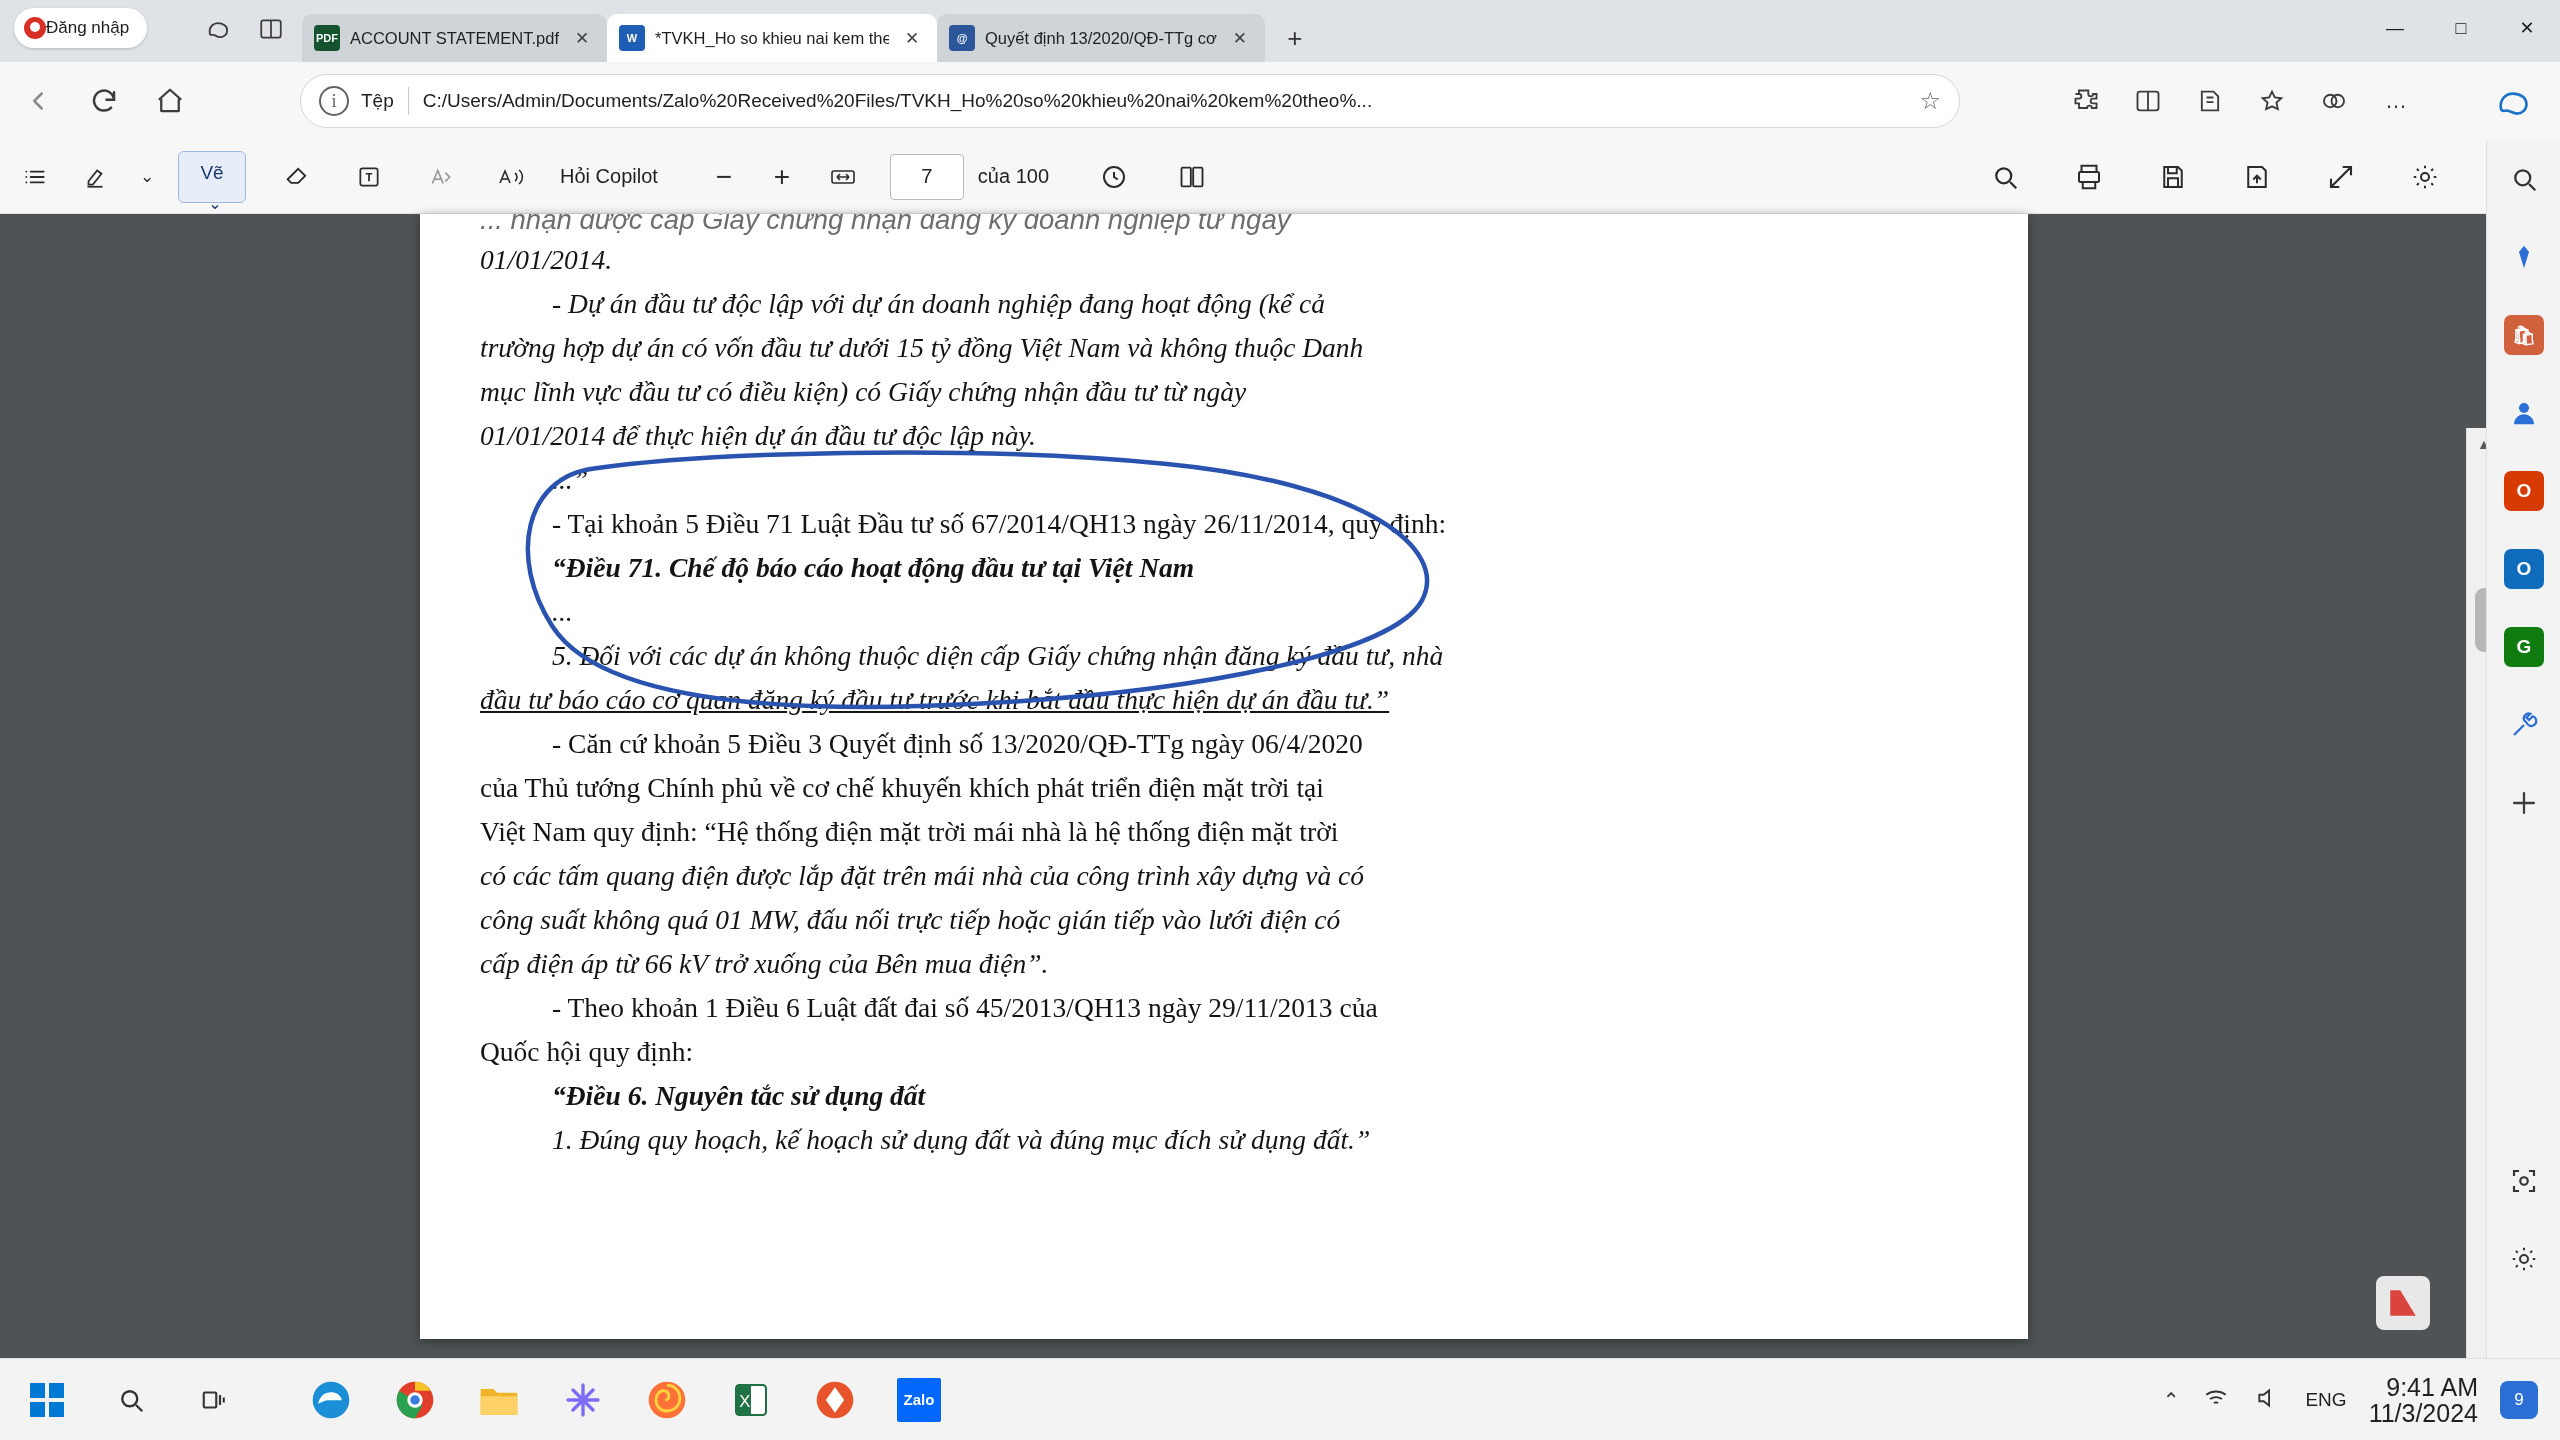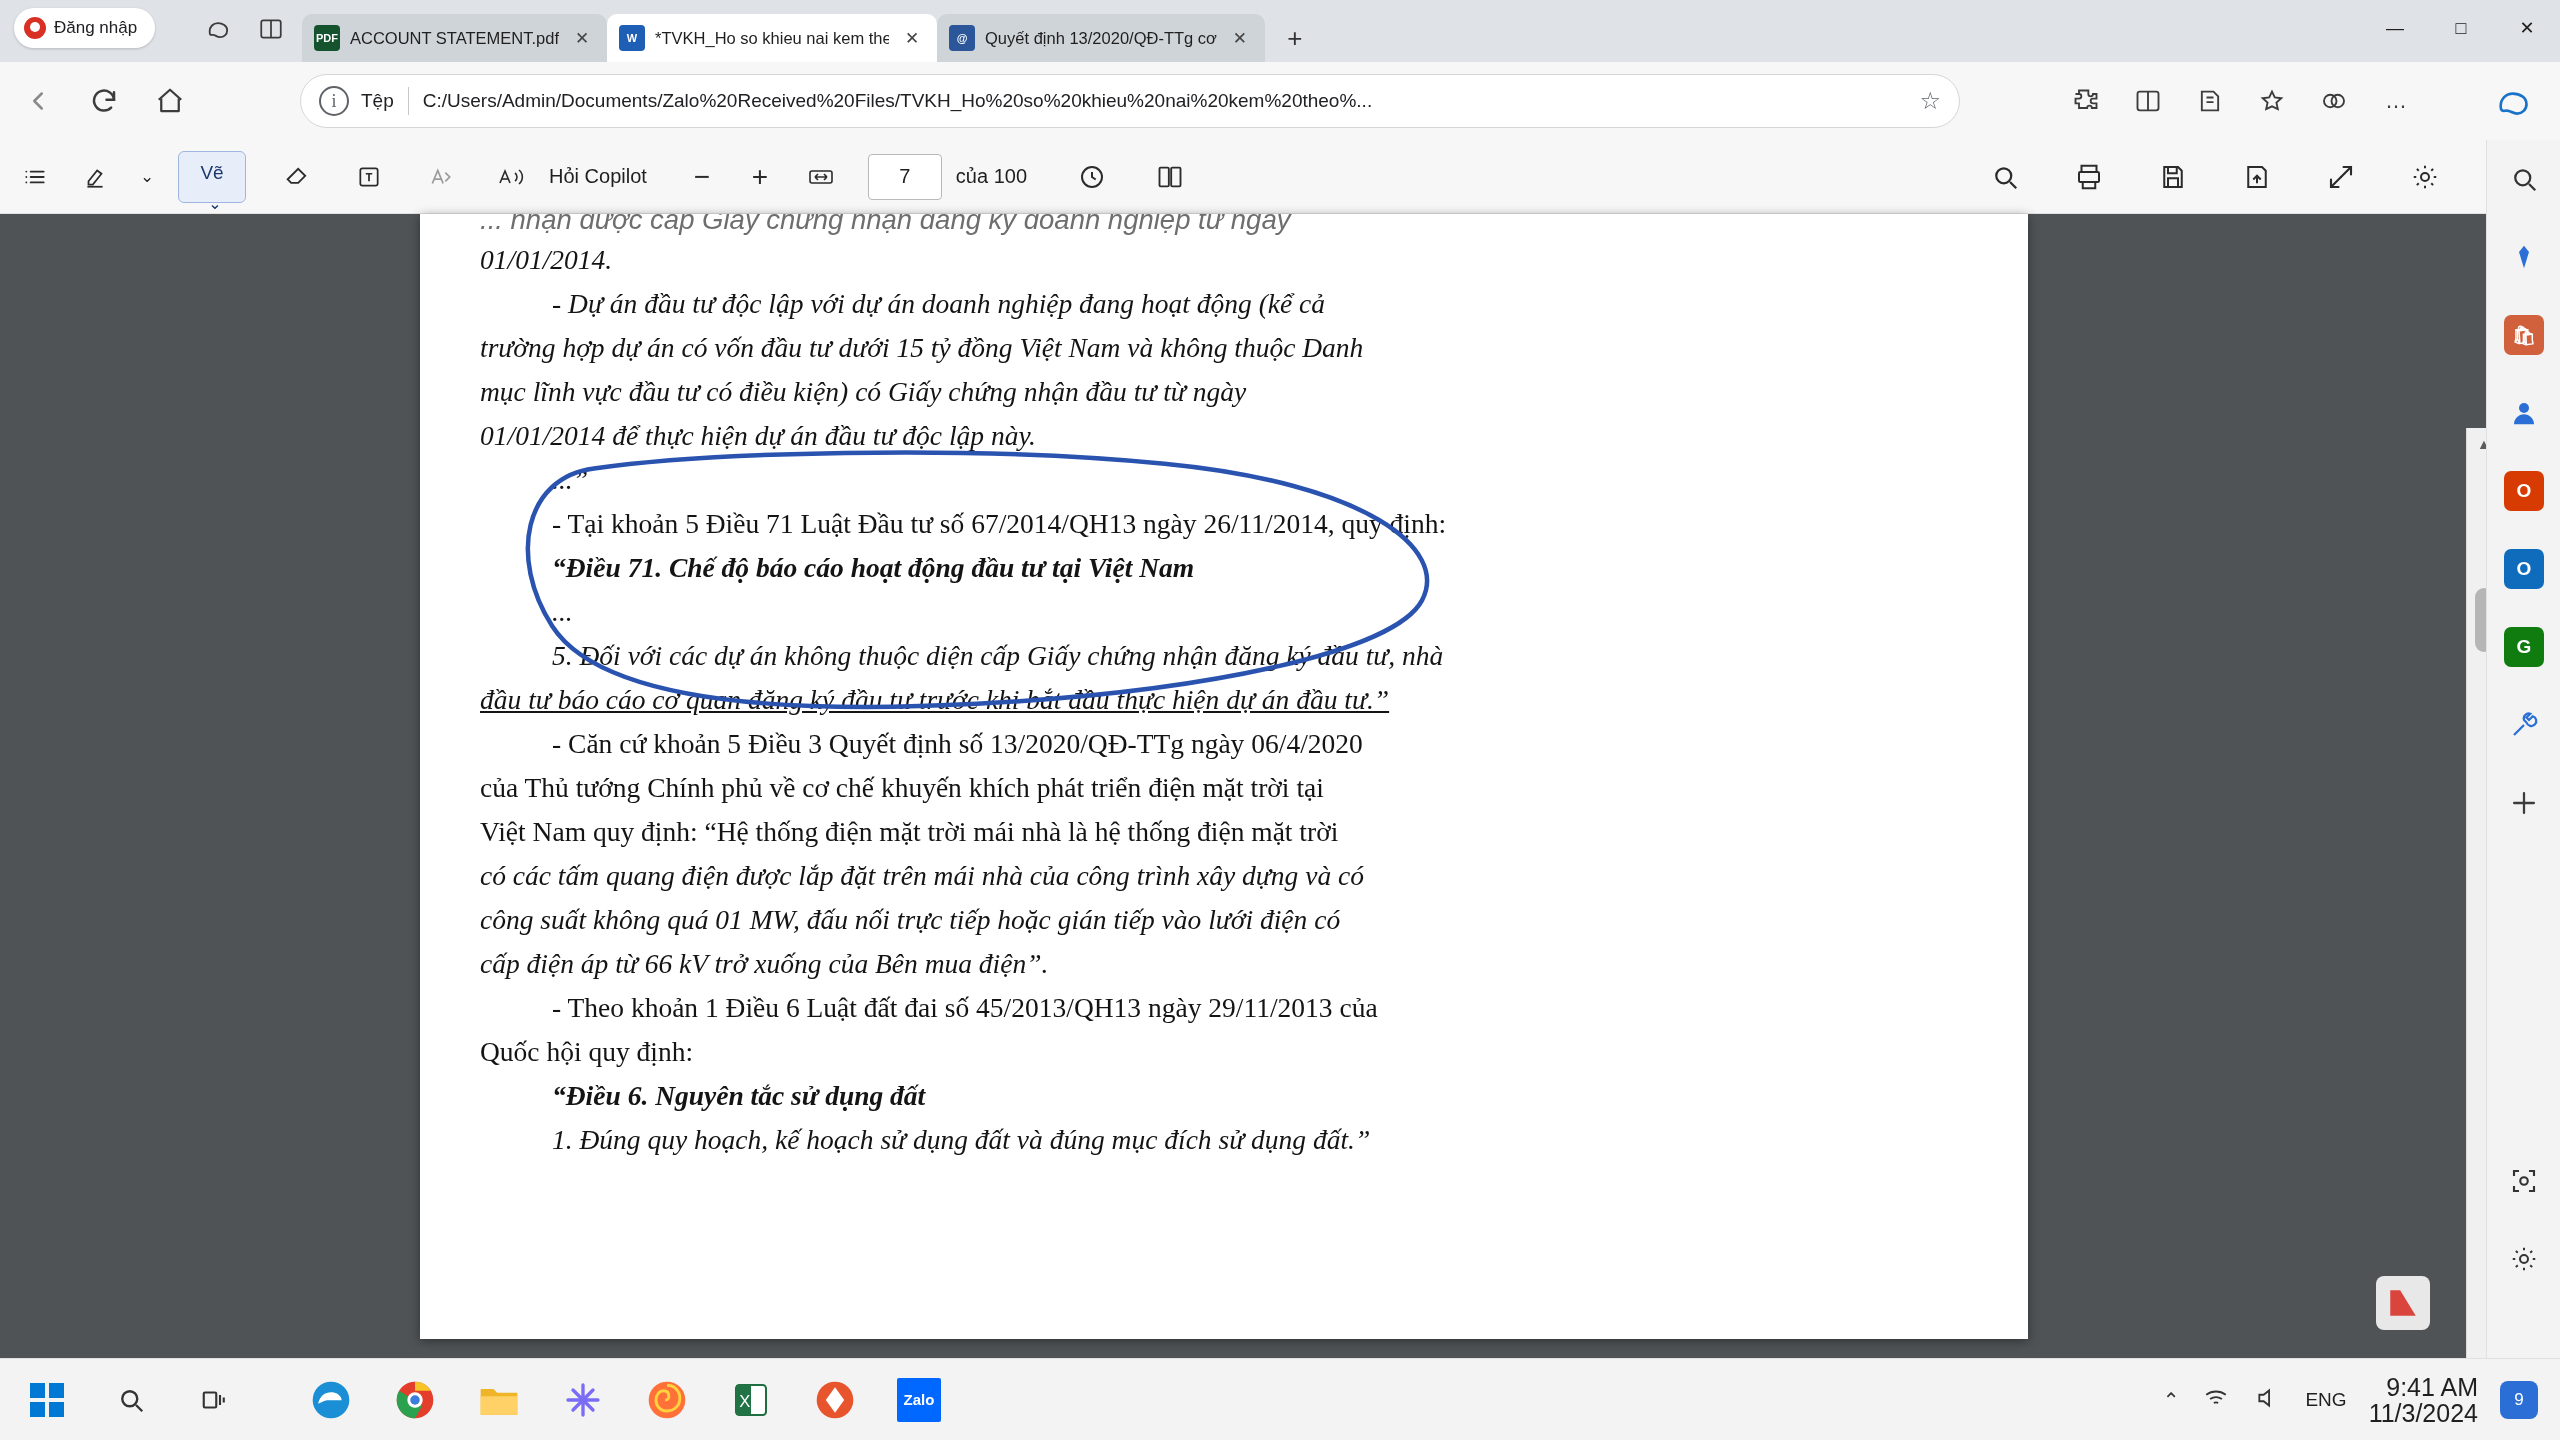--- a/index.html
+++ b/index.html
@@ -16,21 +16,21 @@
     position: absolute; left: 0; top: 0; width: 2560px; height: 1440px;
     background: #f7f7f7;
   }
   .tabstrip {
     position: absolute; left: 0; top: 0; width: 2560px; height: 62px;
     background: #dfe2e6;
     display: flex; align-items: flex-end;
   }
   .profile-pill {
     position: absolute; left: 14px; top: 8px; height: 40px;
-    display: flex; align-items: center; gap: 8px;
+    display: flex; align-items: center; 
     background: #ffffff; border-radius: 20px; padding: 0 18px 0 10px;
     box-shadow: 0 1px 3px rgba(0,0,0,.18);
   }
   .profile-dot {
     width: 22px; height: 22px; border-radius: 50%;
     background: #d93025; position: relative;
   }
   .profile-dot::after {
     content: ""; position: absolute; left: 6px; top: 5px;
     width: 10px; height: 10px; border-radius: 50%; background: #fff;
@@ -144,21 +144,21 @@
     height: 48px; min-width: 50px; border-radius: 6px;
     display: flex; align-items: center; justify-content: center;
     color: #2b2b2b; font-size: 21px; margin-left: 10px;
   }
   .draw-btn {
     display: flex; align-items: center; gap: 10px;
     height: 52px; padding: 0 20px; margin-left: 14px;
     background: #e8eef9; border: 1px solid #9fb7e0; border-radius: 6px;
     color: #1b3a6b; font-size: 19px; flex-direction: column;
   }
-  .copilot-label { font-size: 20px; color: #1f1f1f; margin: 0 11px; }
+  .copilot-label { font-size: 20px; color: #1f1f1f; margin: 0 22px; }
   .zoom-grp { display: flex; align-items: center; gap: 14px; }
   .zoom-btn { font-size: 28px; color: #2b2b2b; width: 44px; text-align: center; }
   .page-box {
     width: 74px; height: 46px; border: 1px solid #b9b9b9; background: #fff;
     border-radius: 4px; display: flex; align-items: center;
     justify-content: center; font-size: 20px; color: #1f1f1f;
   }
   .page-total { font-size: 20px; color: #1f1f1f; margin-left: 14px; }
   .pdfbar-right {
     position: absolute; right: 110px; top: 10px; height: 54px;

